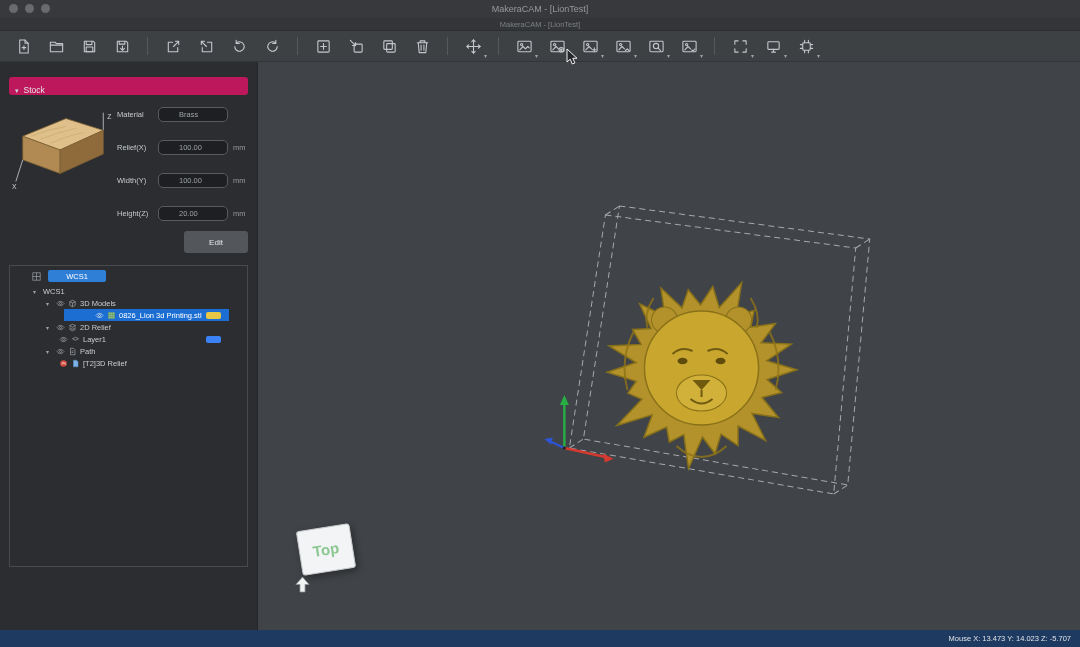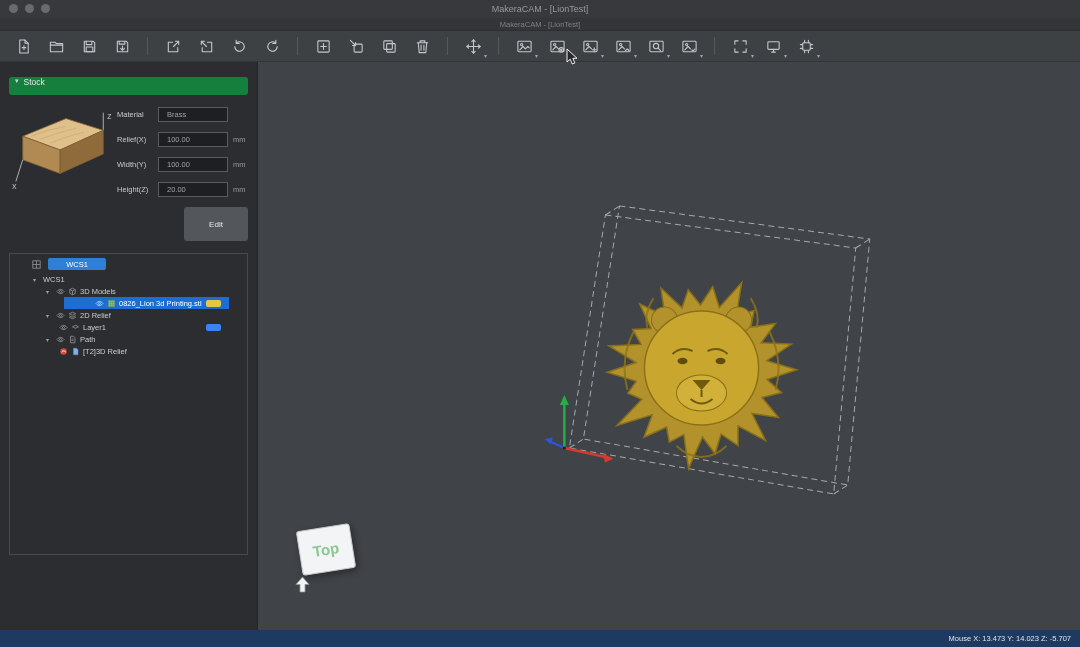--- a/index.html
+++ b/index.html
@@ -23,34 +23,34 @@
   .tb-btn { width:30px; height:26px; background:transparent; border:none; color:#c3c7cb;
             display:flex; align-items:center; justify-content:center; position:relative; cursor:default; }
   .tbi svg { width:17px; height:17px; display:block; fill:none; stroke:currentColor;
              stroke-width:1.15; stroke-linecap:round; stroke-linejoin:round; }
   .caret { position:absolute; right:1px; bottom:0; font-size:6px; color:#9aa0a4; line-height:6px; }
 
   
   .main { position:absolute; top:62px; left:0; right:0; bottom:17px; display:flex; }
   .left-panel { width:258px; background:#2b2d30; border-right:1px solid #232527; position:relative; }
 
-  .stock-header { margin:15px 9px 0; height:18px; background:#15803d; border-radius:3px;
-                  display:flex; align-items:flex-start; gap:5px; padding:0 6px; color:#e4e6e9; font-size:8.5px; }
+  .stock-header { margin:15px 9px 0; height:18px; background:#be185d; border-radius:3px;
+                  display:flex; align-items:flex-end; gap:5px; padding:0 6px; color:#e4e6e9; font-size:8.5px; }
   .chev { font-size:7px; color:#cfd2d5; }
   .stock-body { display:flex; margin:10px 9px 0; }
   .stock-preview { width:108px; height:88px; }
   .stock-preview svg { width:100%; height:100%; }
   .ax { font-size:7px; fill:#cfd2d5; font-family:"Liberation Sans",sans-serif; }
-  .fields { flex:1; display:flex; flex-direction:column; gap:10px; padding-top:2px; }
+  .fields { flex:1; display:flex; flex-direction:column; gap:18px; padding-top:2px; }
   .field { display:flex; align-items:center; gap:5px; font-size:7.5px; color:#c7cacd; }
   .field label { width:36px; }
-  .field input { width:70px; height:15px; background:#1d1f22; border:1px solid #585c61; border-radius:0;
-                 color:#9fa3a7; font-size:7.5px; padding:0 8px; font-family:"Liberation Sans",sans-serif; }
+  .field input { width:70px; height:15px; background:#1d1f22; border:1px solid #585c61; border-radius:5px;
+                 color:#9fa3a7; font-size:7.5px; padding:0 20px; font-family:"Liberation Sans",sans-serif; }
   .unit { width:14px; color:#96999d; }
-  .edit-btn { display:block; margin:10px 9px 0 auto; width:64px; height:34px; background:#53575b;
+  .edit-btn { display:block; margin:10px 9px 0 auto; width:64px; height:22px; background:#53575b;
               border:none; border-radius:3px; color:#e4e6e9; font-size:8px; cursor:default; }
 
   .tree-container { margin:12px 9px 0; border:1px solid #47494d; border-radius:0; height:302px;
                     padding:3px 18px; overflow:hidden; }
   .tabs-row { display:flex; align-items:center; gap:6px; padding:1px 3px 3px; }
   .add-wcs svg { width:11px; height:11px; display:block; fill:none; stroke:#9a9ea2; stroke-width:1.2; }
   .wcs-tab { min-width:58px; height:12px; background:#2f7fd6; border-radius:2px; color:#fff;
              font-size:7.5px; display:flex; align-items:center; justify-content:center; }
   .tree { font-size:7.5px; color:#c9ccd0; }
   .tree-row { height:12px; display:flex; align-items:center; gap:3px; padding-right:8px; }

